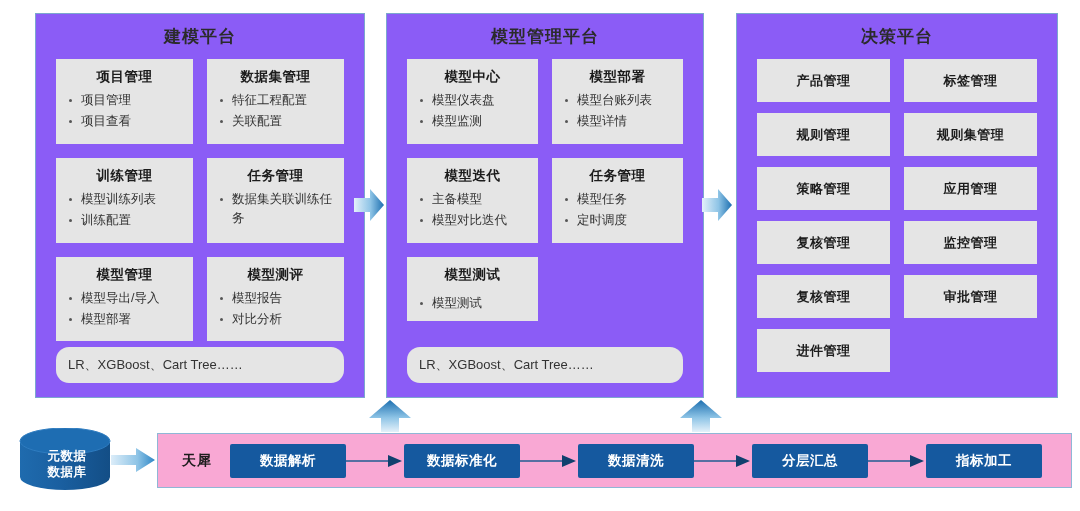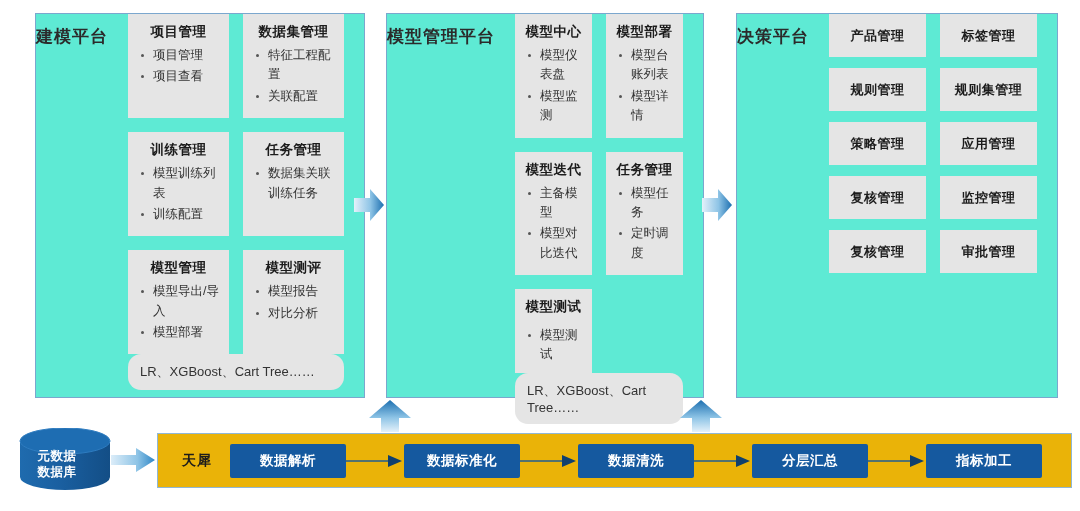--- a/index.html
+++ b/index.html
@@ -7,24 +7,24 @@
     width: 1080px; height: 511px;
     background: #ffffff;
     font-family: "Liberation Sans", "DejaVu Sans", sans-serif;
     overflow: hidden;
   }
   #root { position: relative; width: 1080px; height: 511px; }
 
   
   .panel {
     position: absolute;
-    background: #5eead4;
+    background: #8b5cf6;
     border: 1.5px solid #7BA7CE;
     display: flex;
-    flex-direction: row;
+    flex-direction: column;
     align-items: stretch;
   }
   .panel-title {
     text-align: center;
     font-size: 17px;
     font-weight: bold;
     color: #2b2b2b;
     letter-spacing: 1px;
     padding-top: 11px;
     padding-bottom: 11px;
@@ -123,21 +123,21 @@
     color: #ffffff;
     line-height: 1.25;
     letter-spacing: .5px;
     pointer-events: none;
   }
   .pipeline {
     position: absolute;
     left: 157px; top: 433px;
     width: 915px; height: 55px;
     border: 1.3px solid #8FB7D6;
-    background: #eab308;
+    background: #f9a8d4;
     display: flex;
     align-items: center;
   }
   .pipe-name {
     font-size: 14px;
     font-weight: bold;
     color: #1c1c1c;
     margin-left: 24px;
     margin-right: 18px;
     letter-spacing: 1px;
@@ -287,20 +287,21 @@
         <div class="tile">产品管理</div>
         <div class="tile">标签管理</div>
         <div class="tile">规则管理</div>
         <div class="tile">规则集管理</div>
         <div class="tile">策略管理</div>
         <div class="tile">应用管理</div>
         <div class="tile">复核管理</div>
         <div class="tile">监控管理</div>
         <div class="tile">复核管理</div>
         <div class="tile">审批管理</div>
+        <div class="tile">进件管理</div>
         <div class="tile empty"></div>
       </div>
     </div>
   </div>
 
   <svg class="arrow-right" style="left:352px; top:186px;" viewBox="0 0 34 38">
     <defs>
       <linearGradient id="gr1" x1="0" y1="0" x2="1" y2="0">
         <stop offset="0%" stop-color="#E4F1FA"></stop>
         <stop offset="55%" stop-color="#8EC4E6"></stop>
@@ -348,21 +349,21 @@
       <linearGradient id="cylg" x1="0" y1="0" x2="1" y2="0">
         <stop offset="0%" stop-color="#1F6BAE"></stop>
         <stop offset="45%" stop-color="#1A5FA0"></stop>
         <stop offset="100%" stop-color="#134E86"></stop>
       </linearGradient>
     </defs>
     <path d="M2,13 L2,49 A45,13 0 0 0 92,49 L92,13 Z" fill="url(#cylg)"></path>
     <ellipse cx="47" cy="13" rx="45" ry="13" fill="#1E6DB2"></ellipse>
     <ellipse cx="47" cy="13" rx="45" ry="13" fill="none" stroke="#2E7CC0" stroke-width="1"></ellipse>
   </svg>
-  <div class="db-label" style="left:10px;">
+  <div class="db-label" style="left:20px;">
     <div>元数据</div>
     <div>数据库</div>
   </div>
 
   <svg class="gradient-arrow-sm" viewBox="0 0 46 28">
     <defs>
       <linearGradient id="gdb" x1="0" y1="0" x2="1" y2="0">
         <stop offset="0%" stop-color="#DCEDF9"></stop>
         <stop offset="60%" stop-color="#8EC4E6"></stop>
         <stop offset="100%" stop-color="#2E86C6"></stop>

